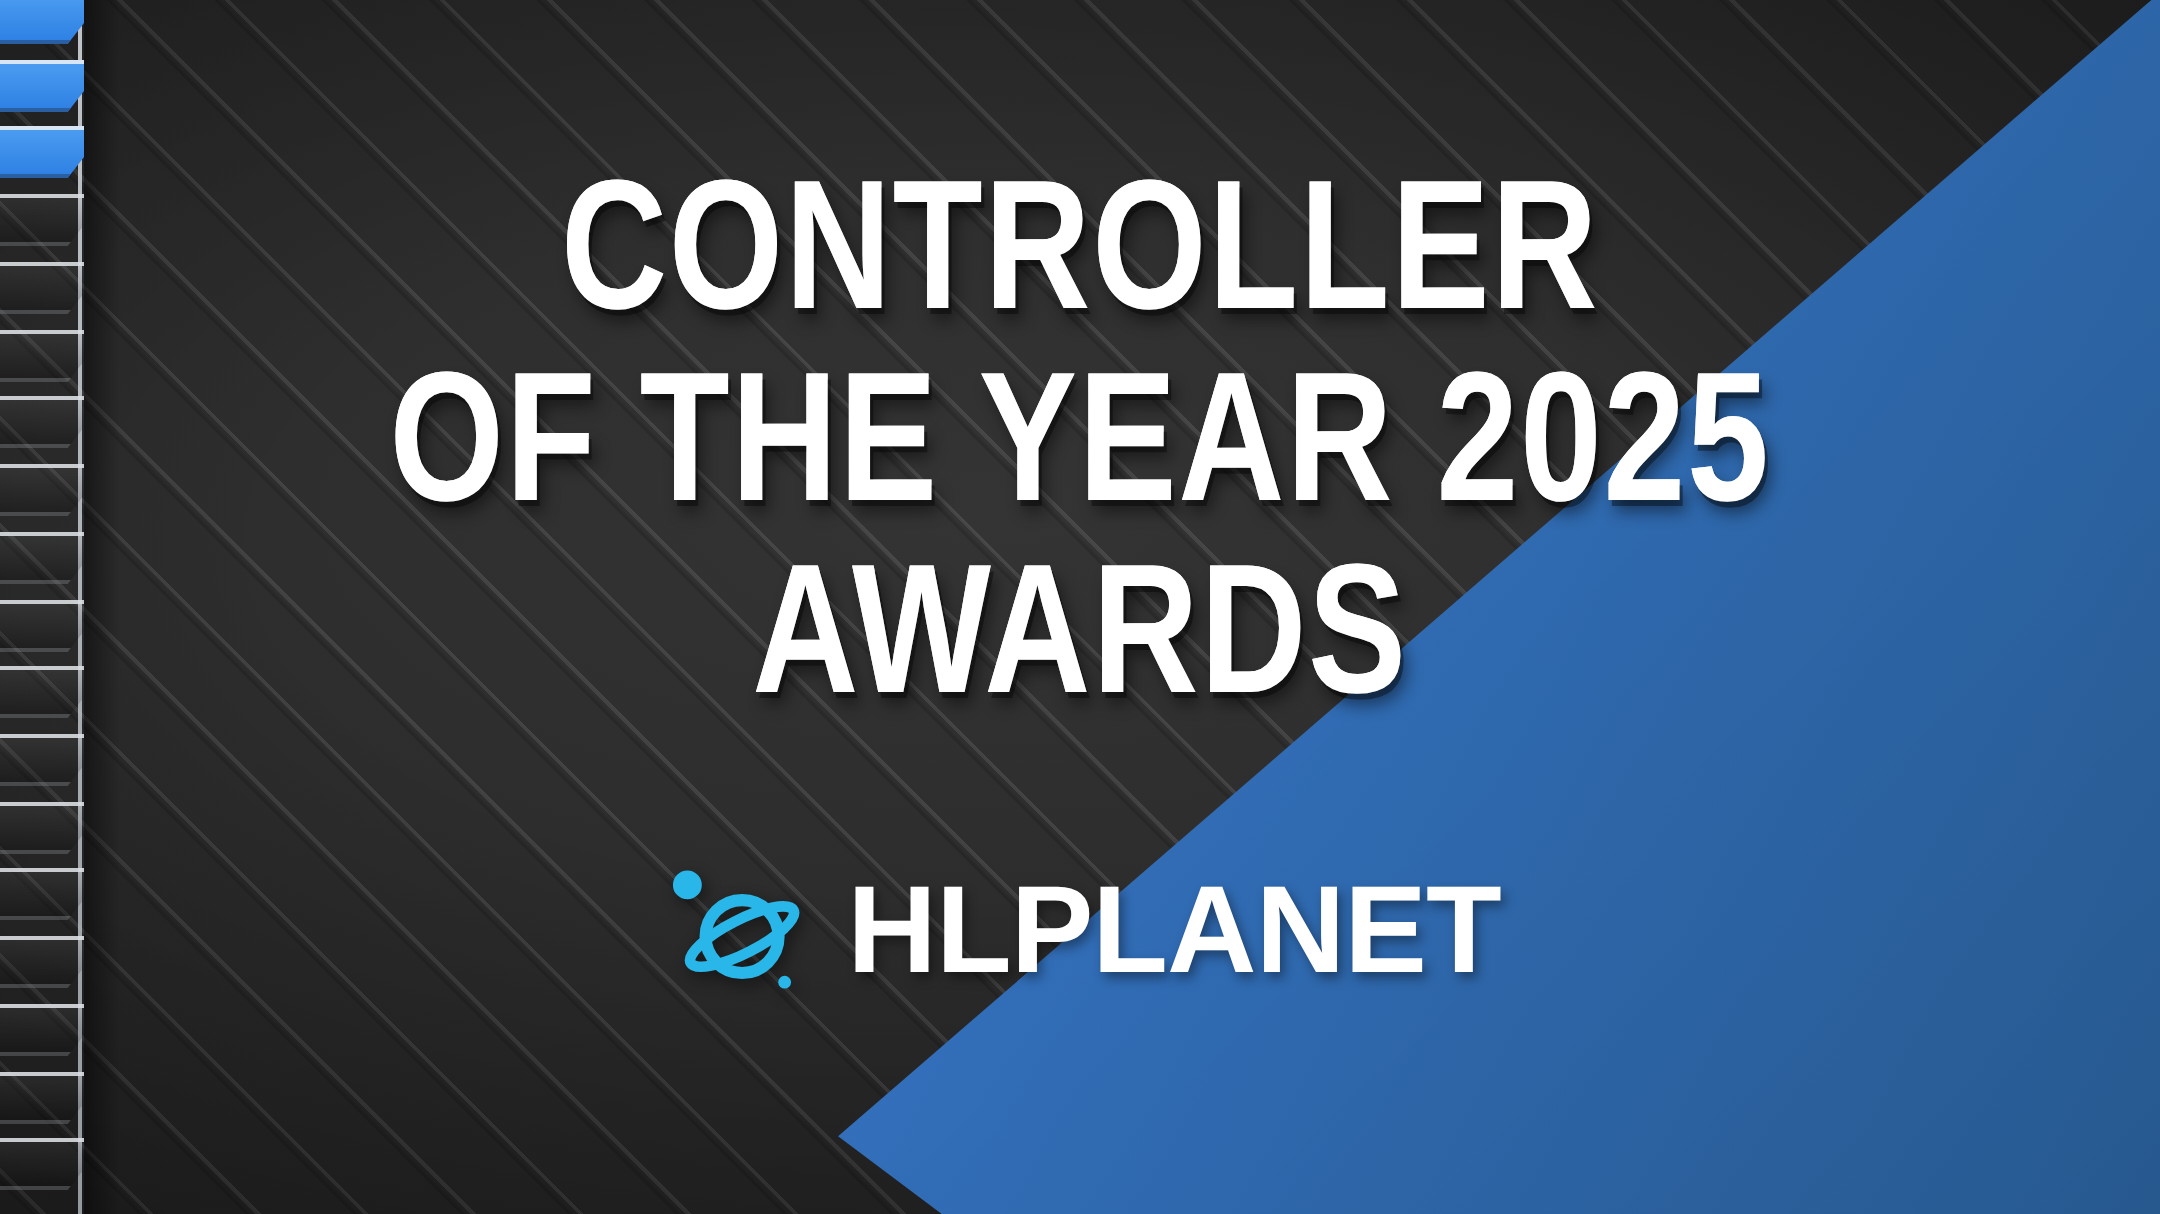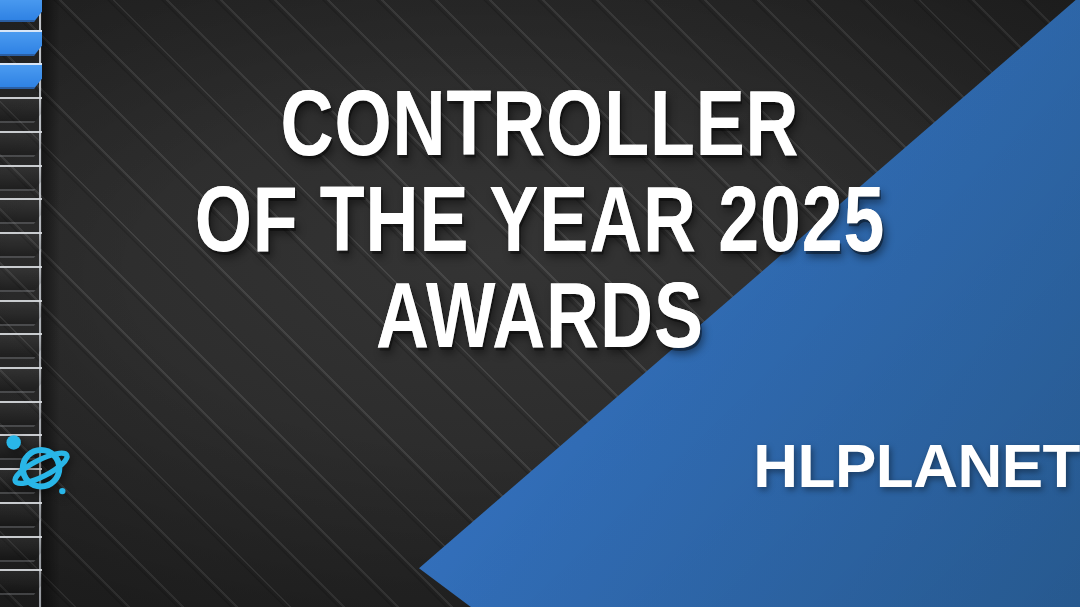--- a/index.html
+++ b/index.html
@@ -137,21 +137,21 @@
   .headline .line.l3 { font-size: 92px; margin-top: 6px; }
 
   
   .brand {
     position: absolute;
     left: 0;
     top: 428px;
     width: 1080px;
     display: flex;
     align-items: center;
-    justify-content: space-between;
+    justify-content: center;
     gap: 18px;
   }
   .brand-mark {
     width: 76px;
     height: 76px;
     flex: 0 0 auto;
     display: block;
     filter: drop-shadow(2px 3px 4px rgba(0,0,0,0.45));
   }
   .brand-name {

